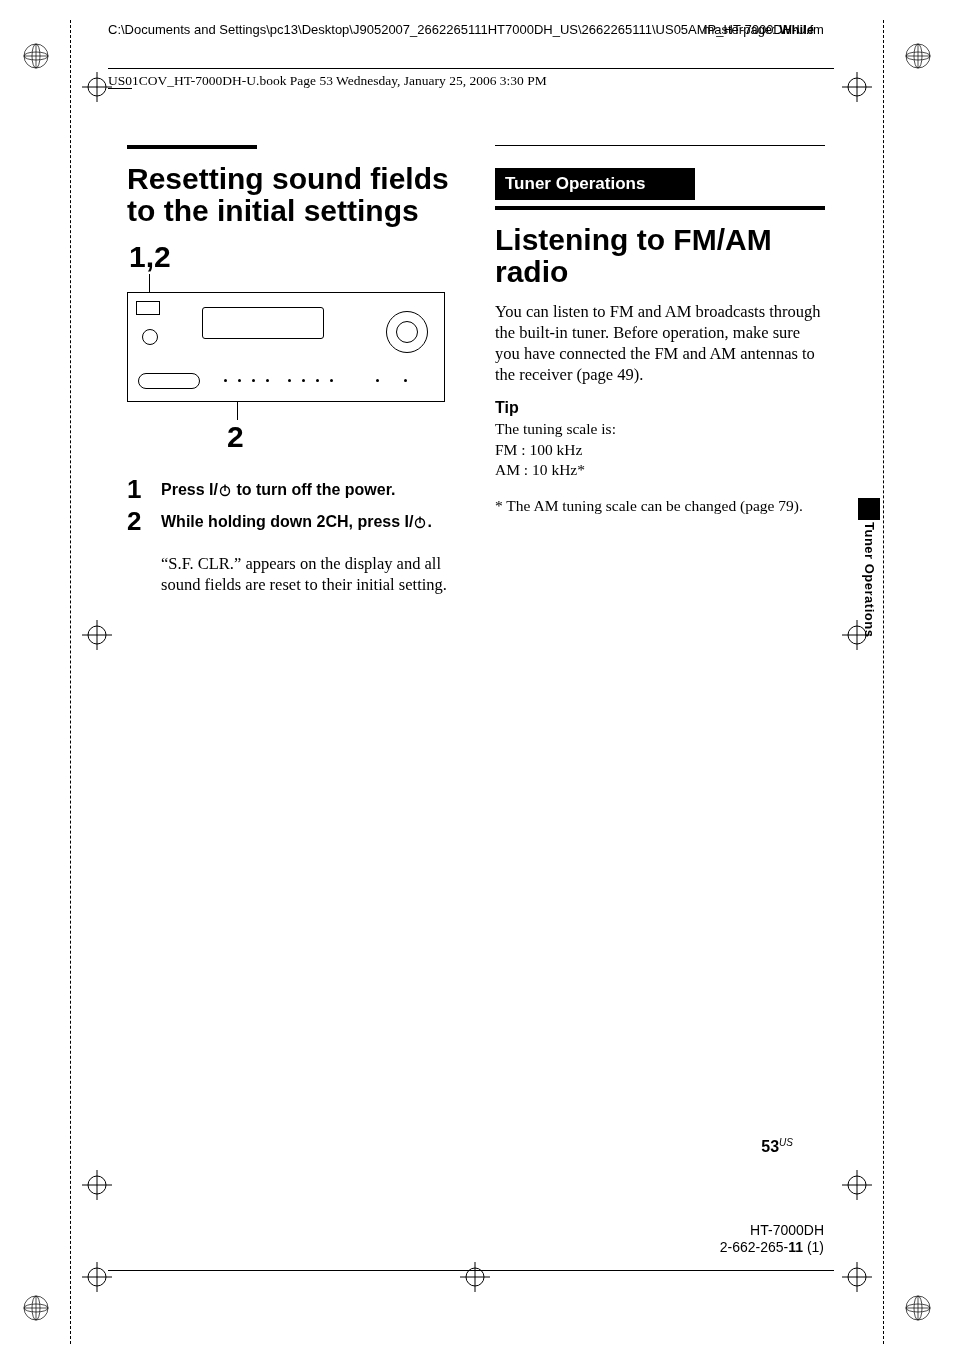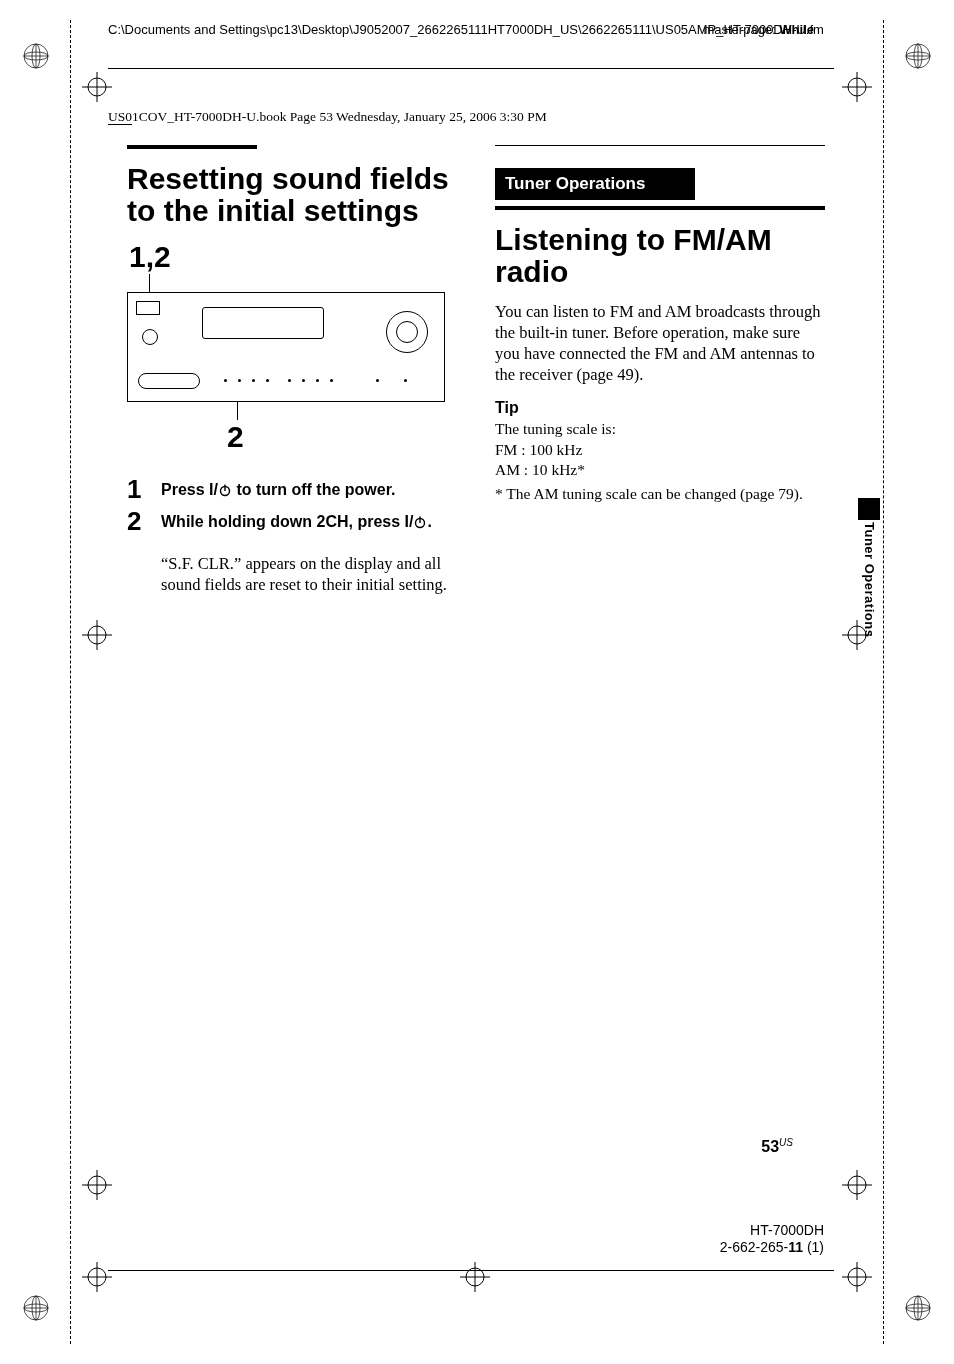--- a/index.html
+++ b/index.html
@@ -202,21 +202,20 @@
     top:22px;
     font-family: Arial, Helvetica, sans-serif;
     font-size:13px;
   }
   .header-slug {
     position:absolute;
     left:108px;
     top:73px;
     font-family:"Times New Roman", Times, serif;
     font-size:13.5px;
-    margin-top:36px;
   }
   .header-overline {
     position:absolute;
     left:108px;
     top:68px;
     width:726px;
     border-top:1px solid #000;
   }
 
   .bottom-rule {
@@ -453,21 +452,21 @@
   <div class="col">
     <div class="rule-thin" style="width:100%;"></div>
     <div class="section-band">Tuner Operations</div>
     <div class="rule-heavy" style="width:100%; margin-top:6px;"></div>
     <h1>Listening to FM/AM radio</h1>
     <p class="para">You can listen to FM and AM broadcasts through the built-in tuner. Before operation, make sure you have connected the FM and AM antennas to the receiver (page 49).</p>
     <div class="tip-head">Tip</div>
     <div class="tuner-note">The tuning scale is:</div>
     <div class="tuner-note">FM :  100 kHz</div>
     <div class="tuner-note">AM :  10 kHz*</div>
-    <div class="tuner-note" style="margin-top:4px;">* The AM tuning scale can be changed (page 79).</div>
+    <div class="tuner-note" style="margin-top:16px;">* The AM tuning scale can be changed (page 79).</div>
   </div>
 
 </div>
 
 <div class="side-tab">
   <div class="side-tab-black"></div>
   <div class="side-tab-text">Tuner Operations</div>
 </div>
 
 <div class="pagefoot">

